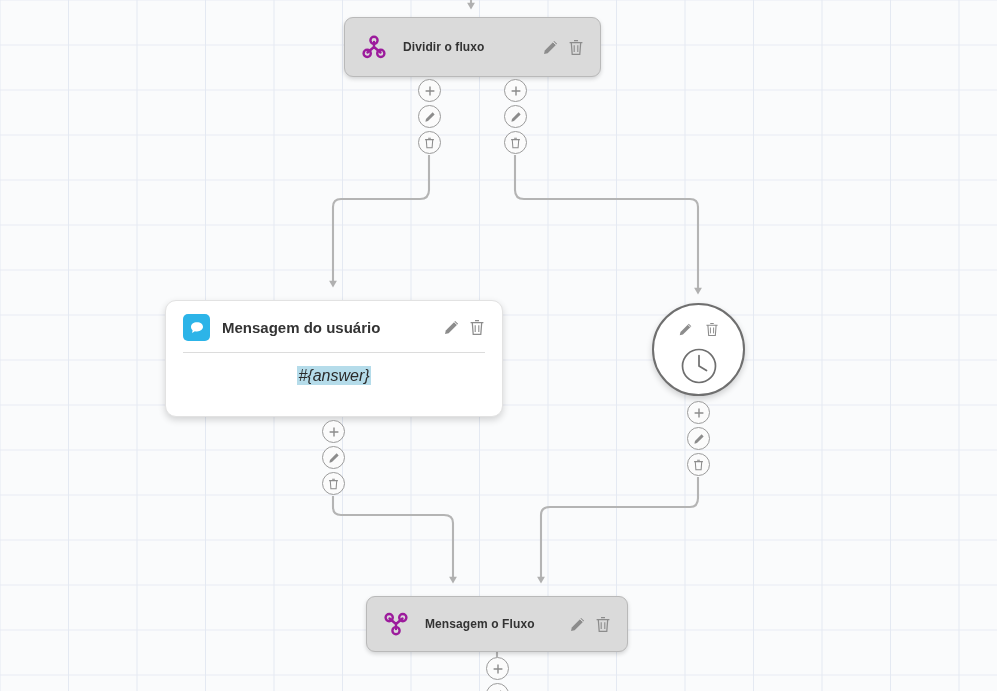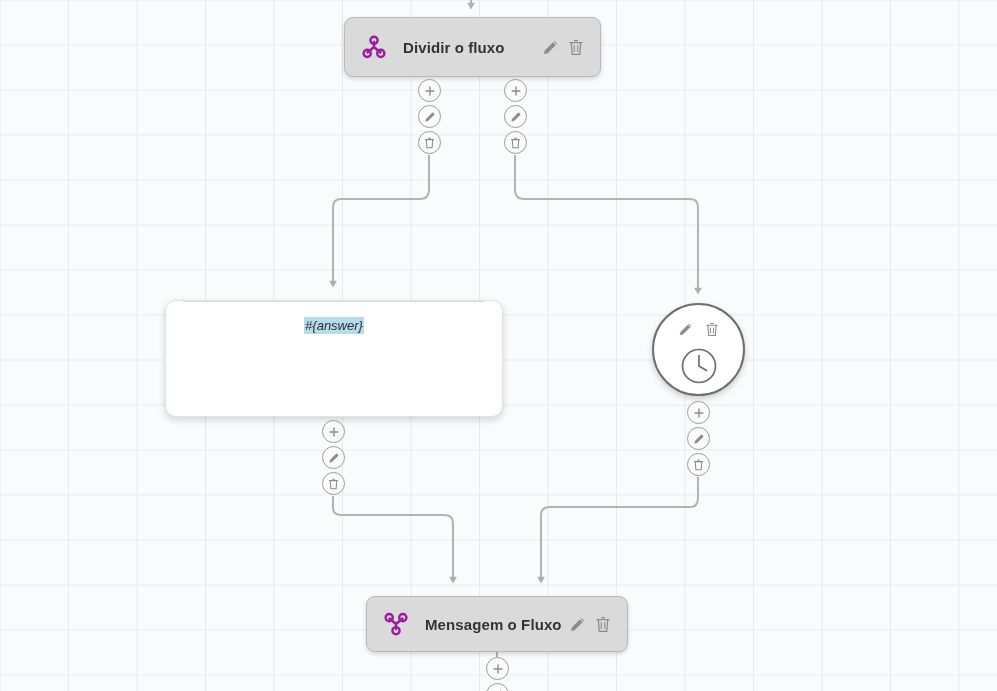--- a/index.html
+++ b/index.html
@@ -47,21 +47,21 @@
   }
   .node-round {
     background: #ffffff;
     border: 2px solid #6f6f6f;
     border-radius: 50%;
     box-shadow: 0 3px 6px rgba(0,0,0,0.18);
     display: block;
   }
 
   .node-title {
-    font-size: 15px;
+    font-size: 12px;
     font-weight: bold;
     color: #333333;
     letter-spacing: 0.1px;
     white-space: nowrap;
   }
 
   .hdr-actions {
     display: flex;
     align-items: center;
     gap: 9px;
@@ -98,21 +98,21 @@
     height: 1px;
     background: #dcdcdc;
     margin: 0 17px;
   }
   .msg-body {
     padding: 14px 17px 18px 17px;
     text-align: center;
   }
   .msg-var {
     display: inline;
-    font-size: 13px;
+    font-size: 16px;
     font-style: italic;
     color: #2b2b2b;
     background: #b5dcea;
     padding: 1px 1px;
   }
 
   
   .round-actions {
     position: absolute;
     left: 0; right: 0;
@@ -231,20 +231,45 @@
         </svg>
     </div>
     <div class="cbtn">
       <svg width="11" height="12" viewBox="0 0 16 17">
           <path d="M1.6 3.6 H14.4 M6 1.6 H10 M3.3 3.6 L4.2 15.3 H11.8 L12.7 3.6" stroke="#8c8c8c" stroke-width="1.5" fill="none"></path>
         </svg>
     </div>
   </div>
 
   <div class="node-white" style="position:absolute; left:165px; top:300px; width:338px; height:117px;">
+    <div class="msg-head">
+      <span class="msg-badge">
+        <svg width="16" height="16" viewBox="0 0 16 16">
+          <path d="M8 2.2 C11.6 2.2 14 4.2 14 6.8 C14 9.4 11.6 11.4 8 11.4
+                   C7.2 11.4 6.5 11.3 5.9 11.15 L3.1 13.1 L3.6 10.3
+                   C2.6 9.4 2 8.2 2 6.8 C2 4.2 4.4 2.2 8 2.2 Z" fill="#ffffff"></path>
+        </svg>
+      </span>
+      <span class="msg-title">Mensagem do usuário</span>
+      <span class="msg-spacer"></span>
+      <span class="hdr-actions">
+        <span class="ico" title="Editar">
+          <svg width="17" height="17" viewBox="0 0 17 17">
+            <path d="M12.2 1.9 L15.1 4.8 L5.6 14.3 L2.0 15.1 L2.8 11.4 Z" fill="#8c8c8c"></path>
+            <path d="M11.2 2.9 L14.1 5.8" stroke="#ffffff" stroke-width="1" fill="none"></path>
+          </svg>
+        </span>
+        <span class="ico" title="Excluir">
+          <svg width="16" height="17" viewBox="0 0 16 17">
+            <path d="M1.6 3.6 H14.4 M6 1.6 H10 M3.3 3.6 L4.2 15.3 H11.8 L12.7 3.6" stroke="#8c8c8c" stroke-width="1.25" fill="none"></path>
+            <path d="M6.2 6.2 V12.9 M9.8 6.2 V12.9" stroke="#8c8c8c" stroke-width="1.1" fill="none"></path>
+          </svg>
+        </span>
+      </span>
+    </div>
     <div class="msg-divider"></div>
     <div class="msg-body">
       <span class="msg-var">#{answer}</span>
     </div>
   </div>
 
   <div class="btn-stack" style="left:322px; top:420px;">
     <div class="cbtn">
       <svg width="12" height="12" viewBox="0 0 12 12">
           <path d="M6 1.6 V10.4 M1.6 6 H10.4" stroke="#8c8c8c" stroke-width="1.4"></path>

